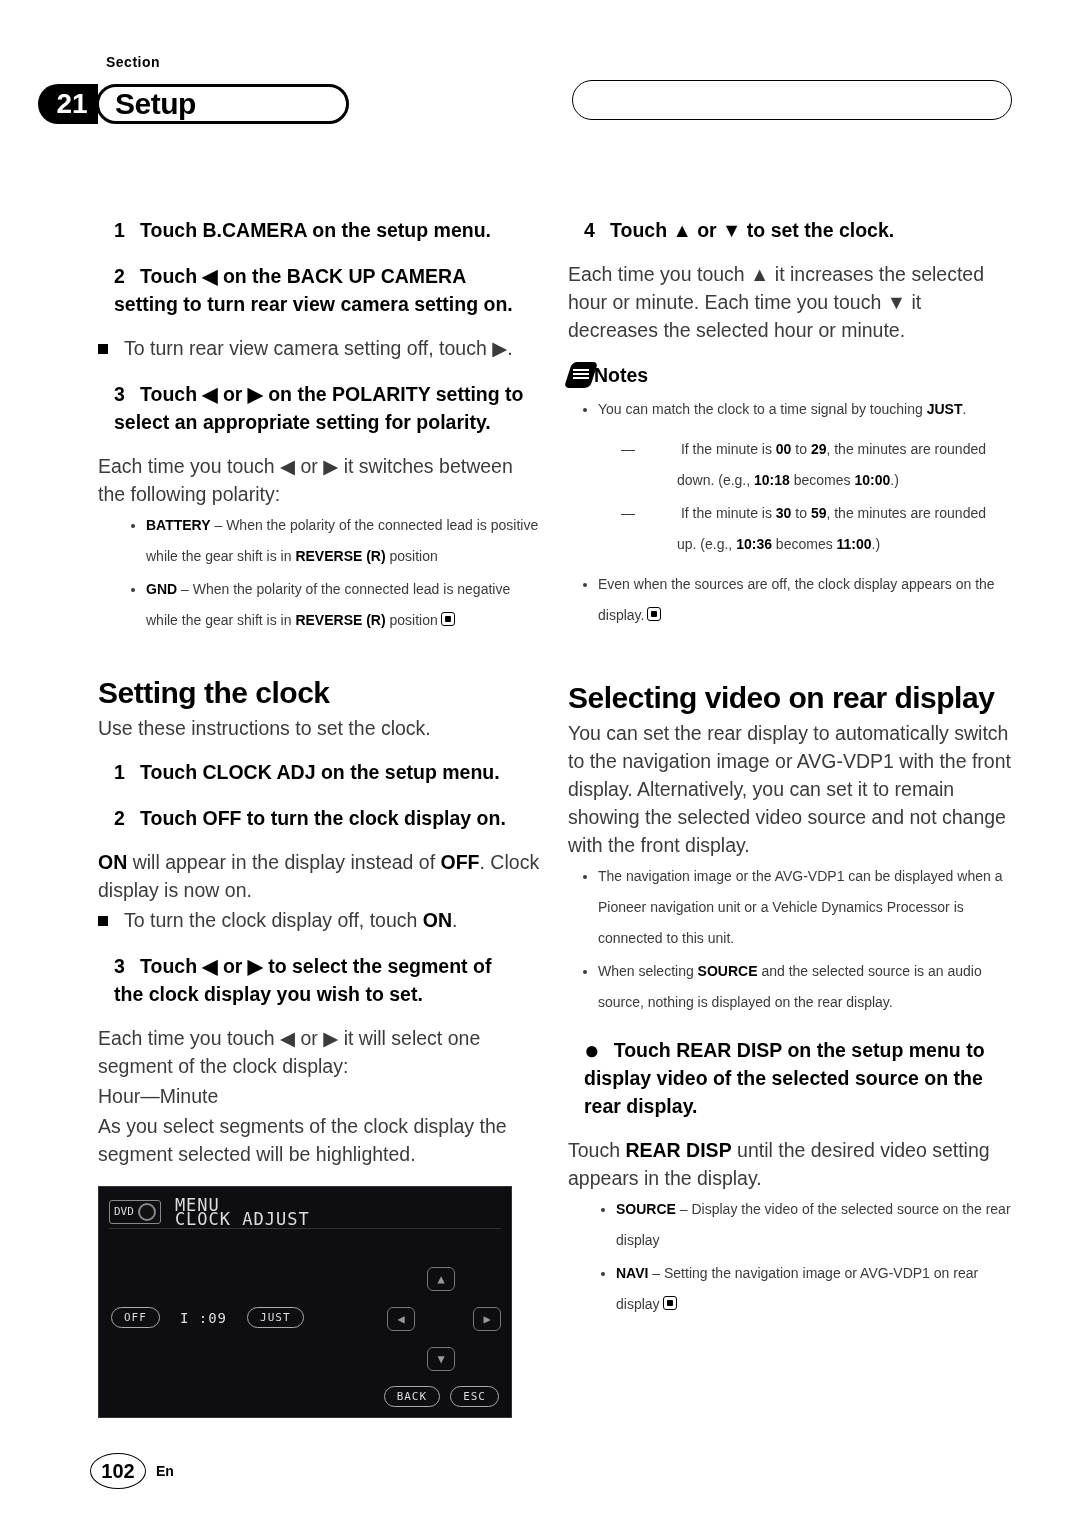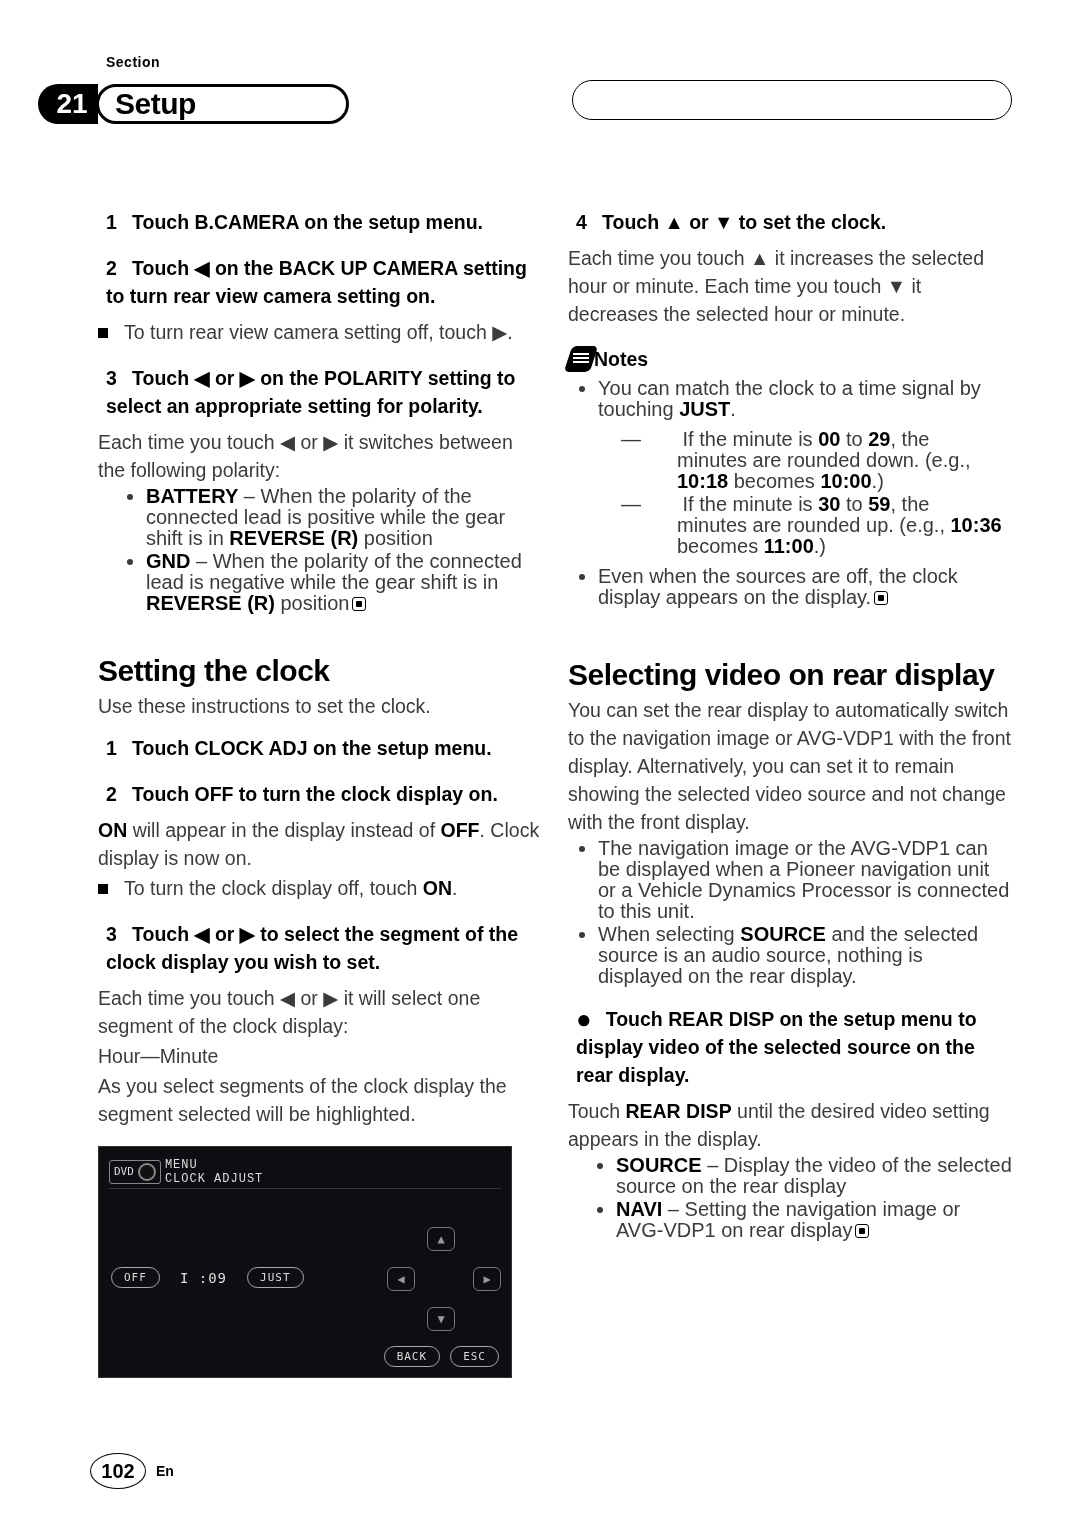--- a/index.html
+++ b/index.html
@@ -95,42 +95,42 @@
     font-size: 19.5px;
     line-height: 28px;
     color: #3b3b3b;
     margin: 0 0 2px 0;
   }
   .step-lead {
     font-size: 19.5px;
     line-height: 28px;
     font-weight: bold;
     color: #000;
-    margin: 8px;
+    margin: 16px;
   }
   .step-num {
     display: inline-block;
     width: 26px;
   }
   .step-block { margin: 0 0 18px 0; }
   .squaretip {
     display: inline-block;
     width: 10px;
     height: 10px;
     background: #000;
     margin-right: 16px;
     vertical-align: 1px;
   }
   ul.bullets {
     margin: 2px 0 0 0;
     padding-left: 48px;
   }
   ul.bullets li {
-    font-size: 20px;
-    line-height: 21px;
+    font-size: 14px;
+    line-height: 31px;
     color: #3b3b3b;
     margin-bottom: 2px;
   }
   .dashlist {
     margin: 9px;
     padding-left: 70px;
     list-style: none;
   }
   .dashlist li {
     font-size: 19.5px;
@@ -210,39 +210,39 @@
     position: relative;
     color: #ddd;
     font-family: "Lucida Console", monospace;
   }
   .screen .topbar {
     position: absolute;
     top: 8px; left: 10px; right: 10px;
     height: 34px;
     display: flex;
     align-items: center;
-    gap: 4px;
+    gap: 14px;
     border-bottom: 1px solid #333;
   }
   .scr-dvd {
     border: 1px solid #888;
     font-size: 11px;
     padding: 2px 4px;
     border-radius: 3px;
     display: flex;
     align-items: center;
     gap: 4px;
   }
   .scr-disc {
     width: 18px; height: 18px;
     border: 2px solid #888;
     border-radius: 50%;
     background: #111;
   }
-  .scr-titles { font-size: 12px; line-height: 14px; letter-spacing: 1px; font-family: Liberation Mono, monospace; }
+  .scr-titles { font-size: 17px; line-height: 14px; letter-spacing: 1px; }
   .scr-mid {
     position: absolute;
     top: 120px; left: 12px;
     display: flex;
     gap: 20px;
     align-items: center;
   }
   .scr-pill {
     border: 1px solid #aaa;
     border-radius: 12px;

